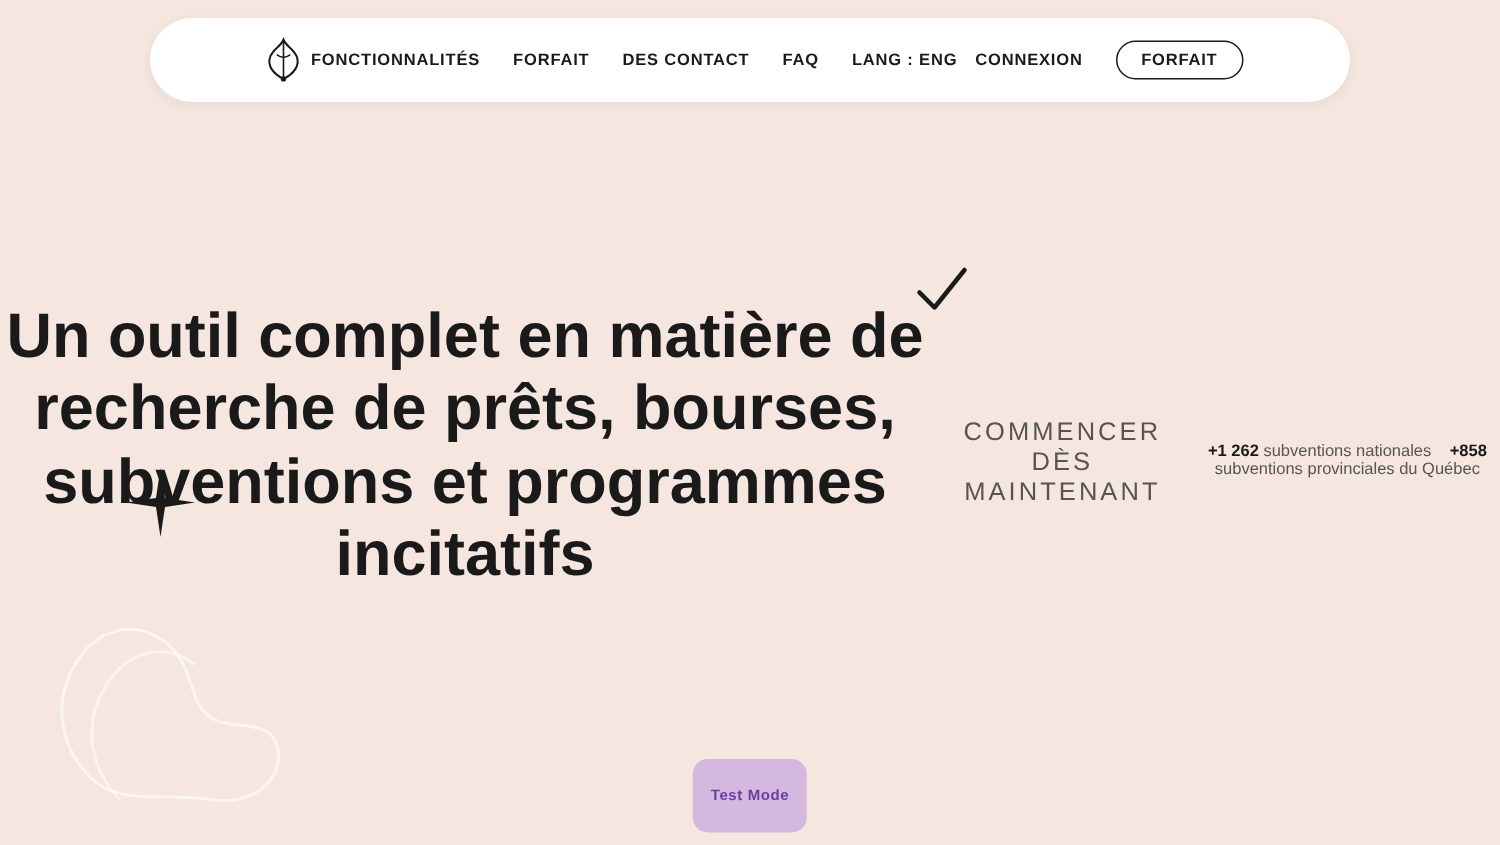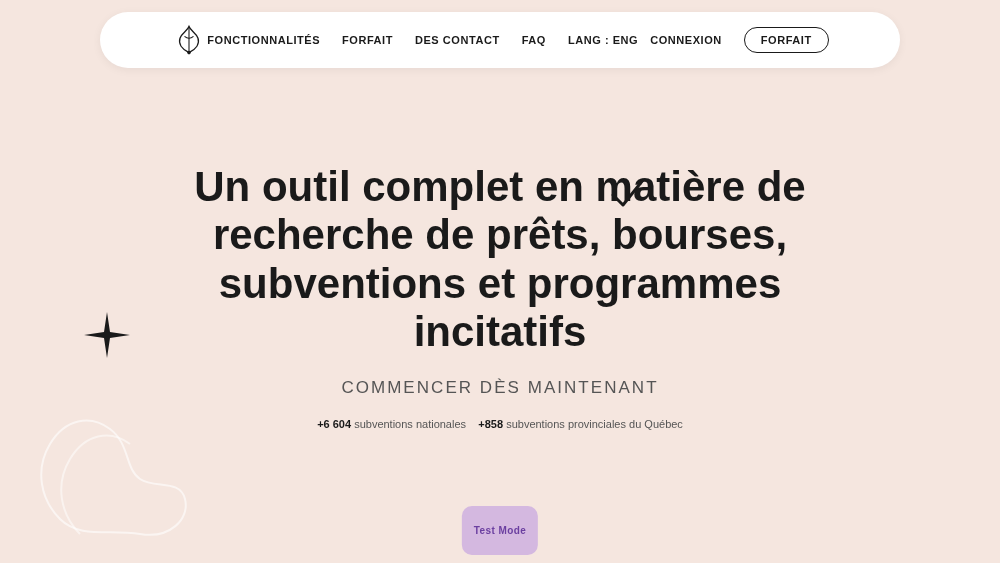--- a/index.html
+++ b/index.html
@@ -85,21 +85,21 @@
     }
 
     
     .hero {
       position: absolute;
       top: 0;
       left: 0;
       width: 100%;
       height: 100%;
       display: flex;
-      flex-direction: column;
+      flex-direction: row;
       align-items: center;
       justify-content: center;
       padding-top: 30px;
     }
 
     .hero-title {
       font-size: 42px;
       font-weight: 900;
       color: #1a1a1a;
       text-align: center;
@@ -225,21 +225,21 @@
 <div class="check-svg">
   <svg width="40" height="35" viewBox="0 0 40 35" fill="none" xmlns="http://www.w3.org/2000/svg">
     <path d="M5 20 L15 30 L35 5" stroke="#1a1a1a" stroke-width="3" stroke-linecap="round" stroke-linejoin="round" fill="none"></path>
   </svg>
 </div>
 
 <div class="hero">
   <h1 class="hero-title">Un outil complet en matière de recherche de prêts, bourses, subventions et programmes incitatifs</h1>
   <p class="hero-subtitle">COMMENCER DÈS MAINTENANT</p>
   <p class="hero-stats">
-    <strong>+6 604</strong>
+    <strong>+1 262</strong>
     <span>subventions nationales</span>
     &nbsp;&nbsp;
     <strong>+858</strong>
     <span>subventions provinciales du Québec</span>
   </p>
 </div>
 
 <div class="test-mode">Test Mode</div>
 
 </body></html>

